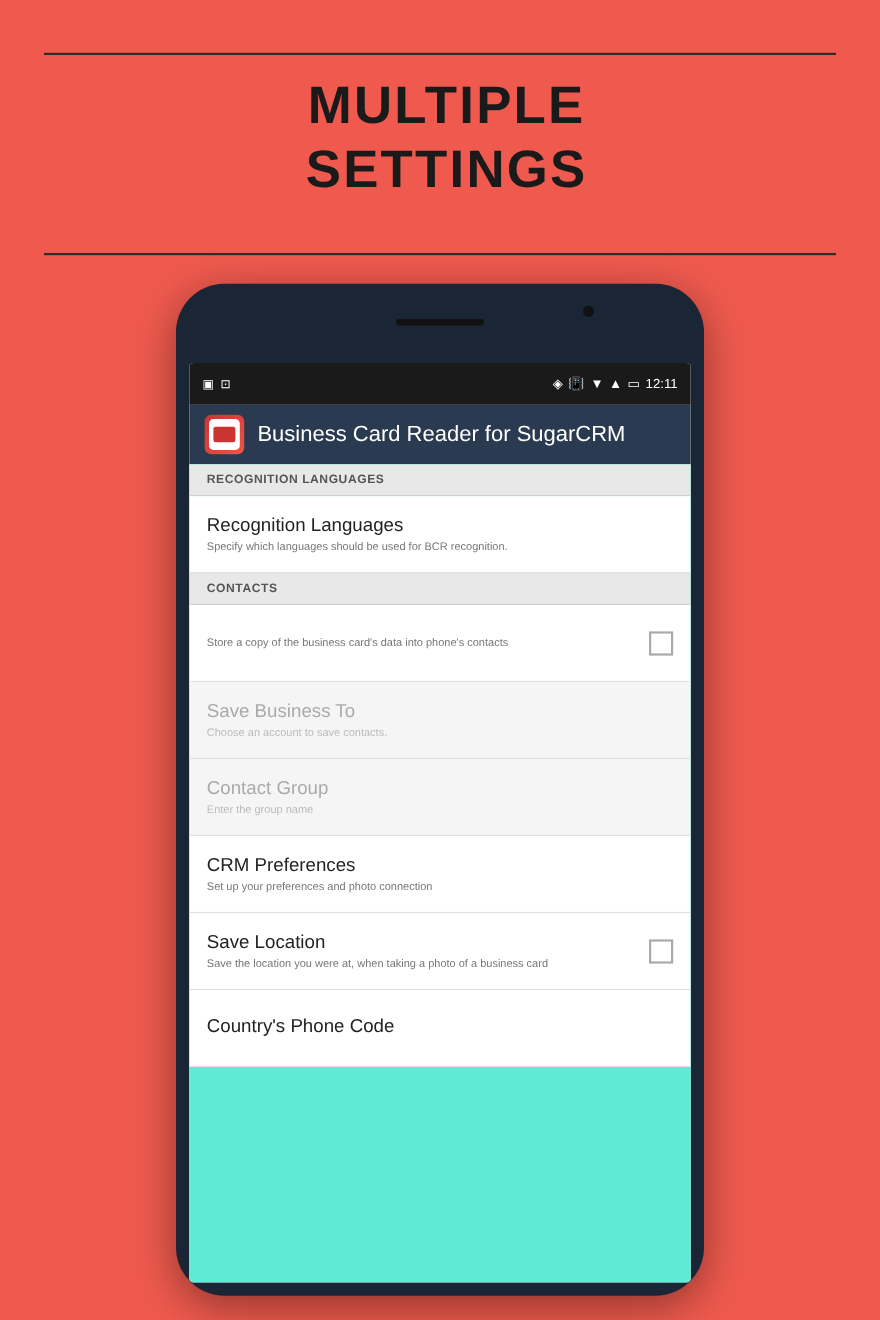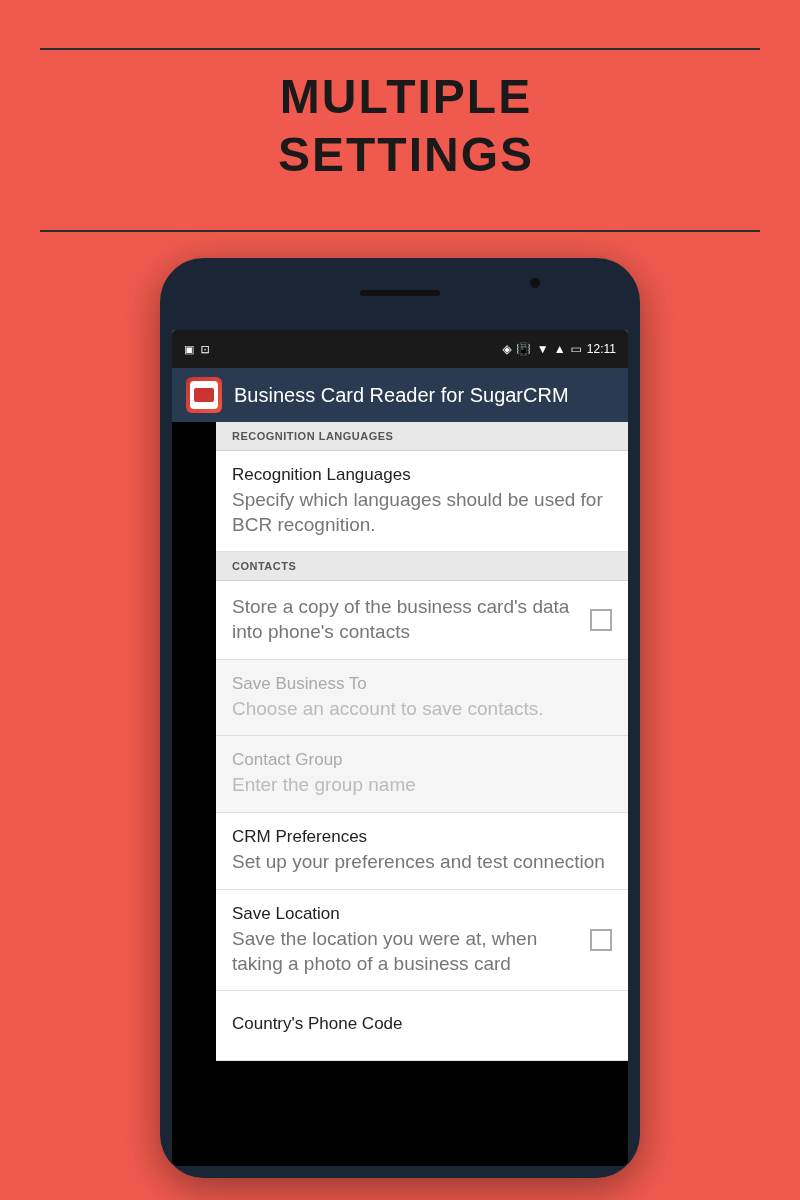--- a/index.html
+++ b/index.html
@@ -144,24 +144,23 @@
 
     .app-title {
       color: white;
       font-family: Arial, sans-serif;
       font-size: 20px;
       font-weight: normal;
     }
 
     
     .settings-list {
-      background: #000000;
+      background: #5eead4;
       flex: 1;
       overflow: hidden;
-      padding-left: 44px;
     }
 
     .section-header {
       background: #e8e8e8;
       padding: 8px 16px;
       font-size: 11px;
       font-weight: bold;
       color: #555;
       font-family: Arial, sans-serif;
       letter-spacing: 0.5px;
@@ -192,21 +191,21 @@
       color: #222;
       margin-bottom: 3px;
     }
 
     .settings-item.disabled .settings-item-title {
       color: #aaa;
     }
 
     .settings-item-subtitle {
       font-family: Arial, sans-serif;
-      font-size: 19px;
+      font-size: 10px;
       color: #777;
       line-height: 1.3;
     }
 
     .settings-item.disabled .settings-item-subtitle {
       color: #bbb;
     }
 
     .checkbox {
       width: 22px;
@@ -318,21 +317,21 @@
         <div class="settings-item disabled">
           <div class="settings-item-content">
             <div class="settings-item-title">Contact Group</div>
             <div class="settings-item-subtitle">Enter the group name</div>
           </div>
         </div>
 
         <div class="settings-item">
           <div class="settings-item-content">
             <div class="settings-item-title">CRM Preferences</div>
-            <div class="settings-item-subtitle">Set up your preferences and test connection</div>
+            <div class="settings-item-subtitle">Set up your preferences and photo connection</div>
           </div>
         </div>
 
         <div class="settings-item">
           <div class="settings-item-content">
             <div class="settings-item-title">Save Location</div>
             <div class="settings-item-subtitle">Save the location you were at, when taking a photo of a business card</div>
           </div>
           <div class="checkbox"></div>
         </div>

